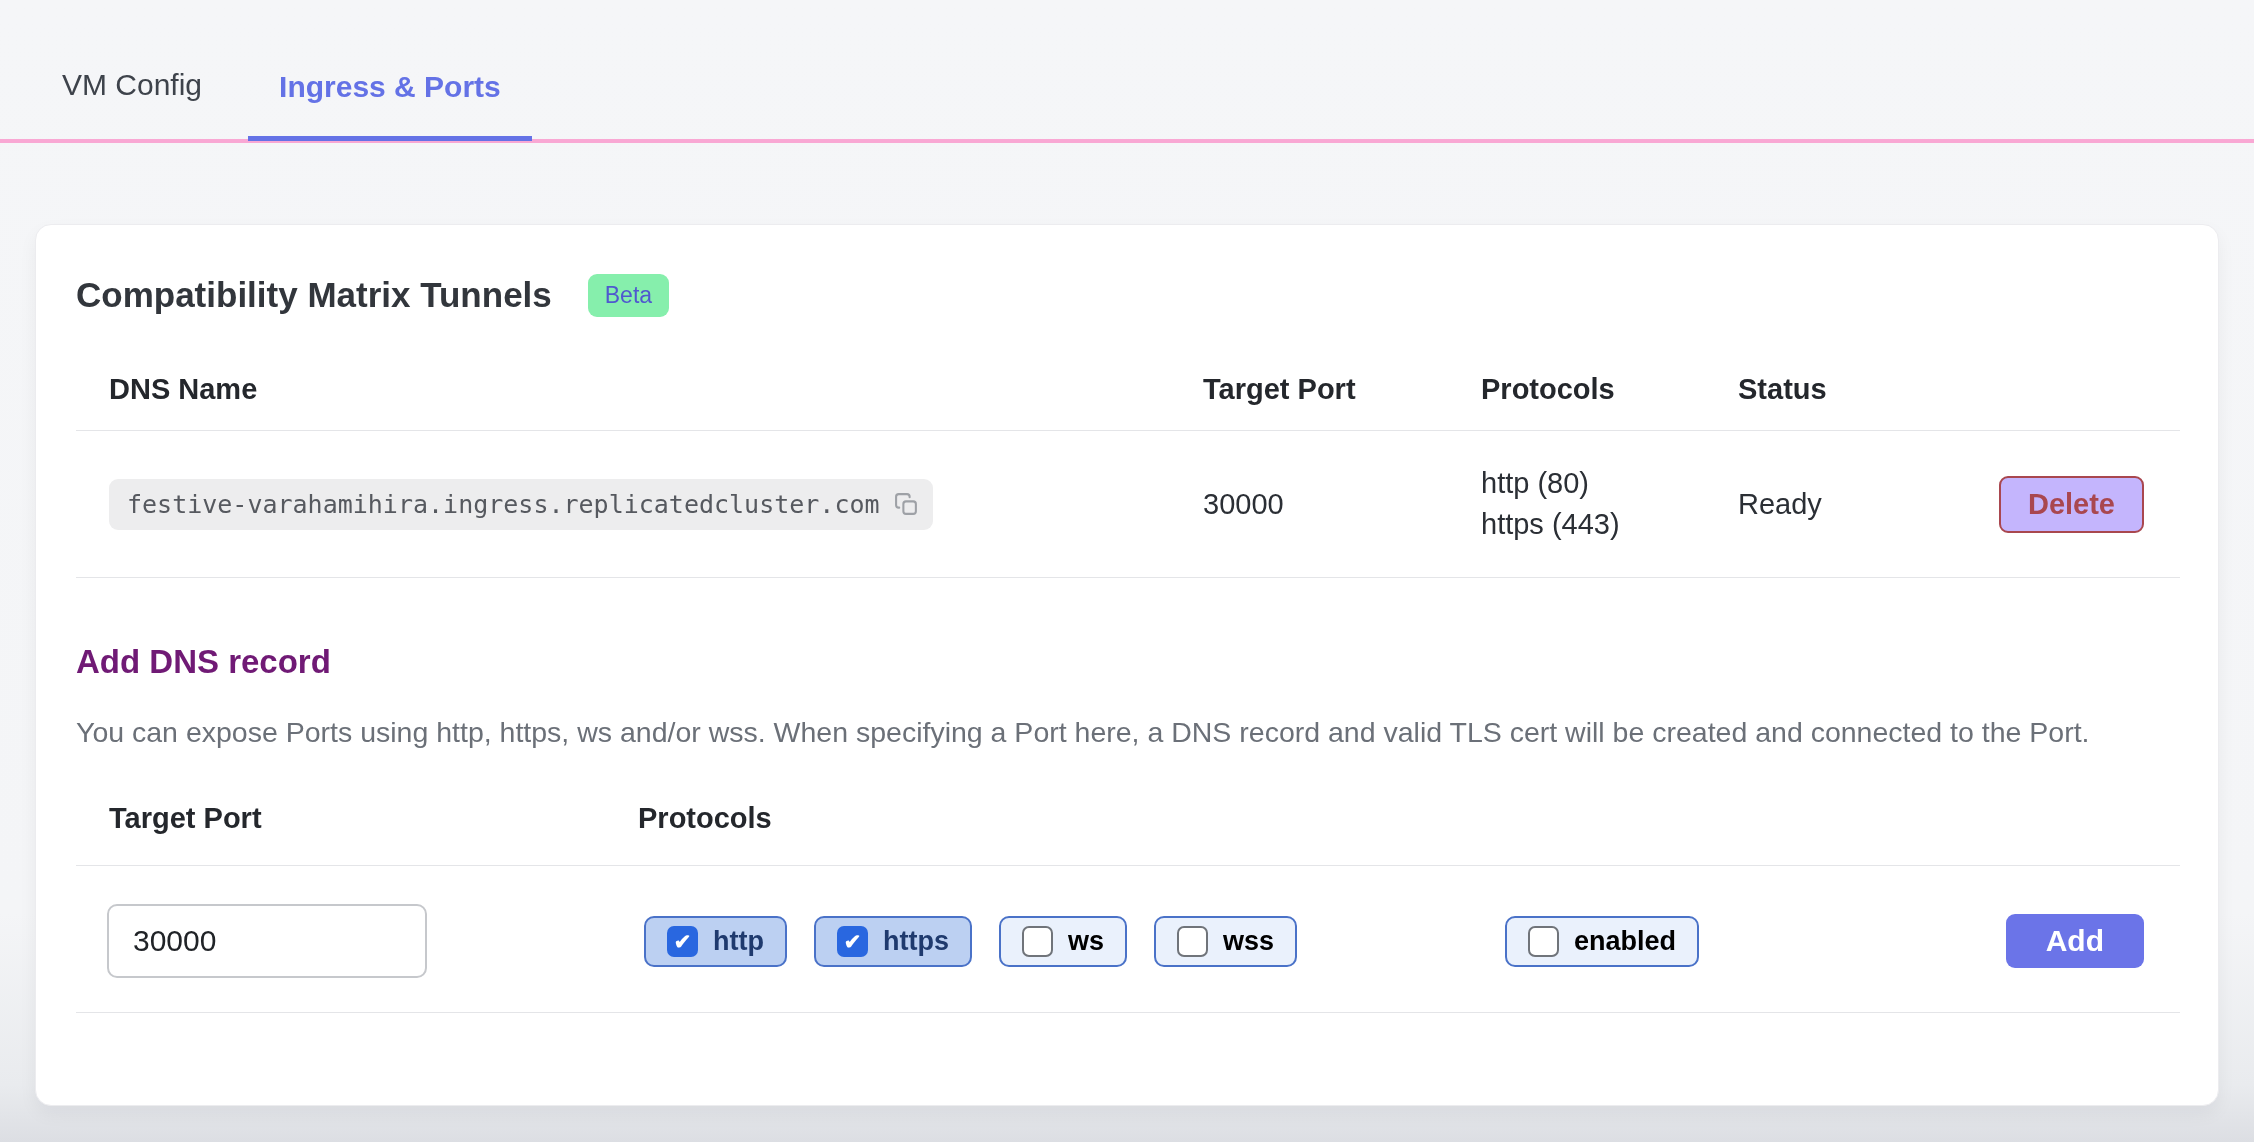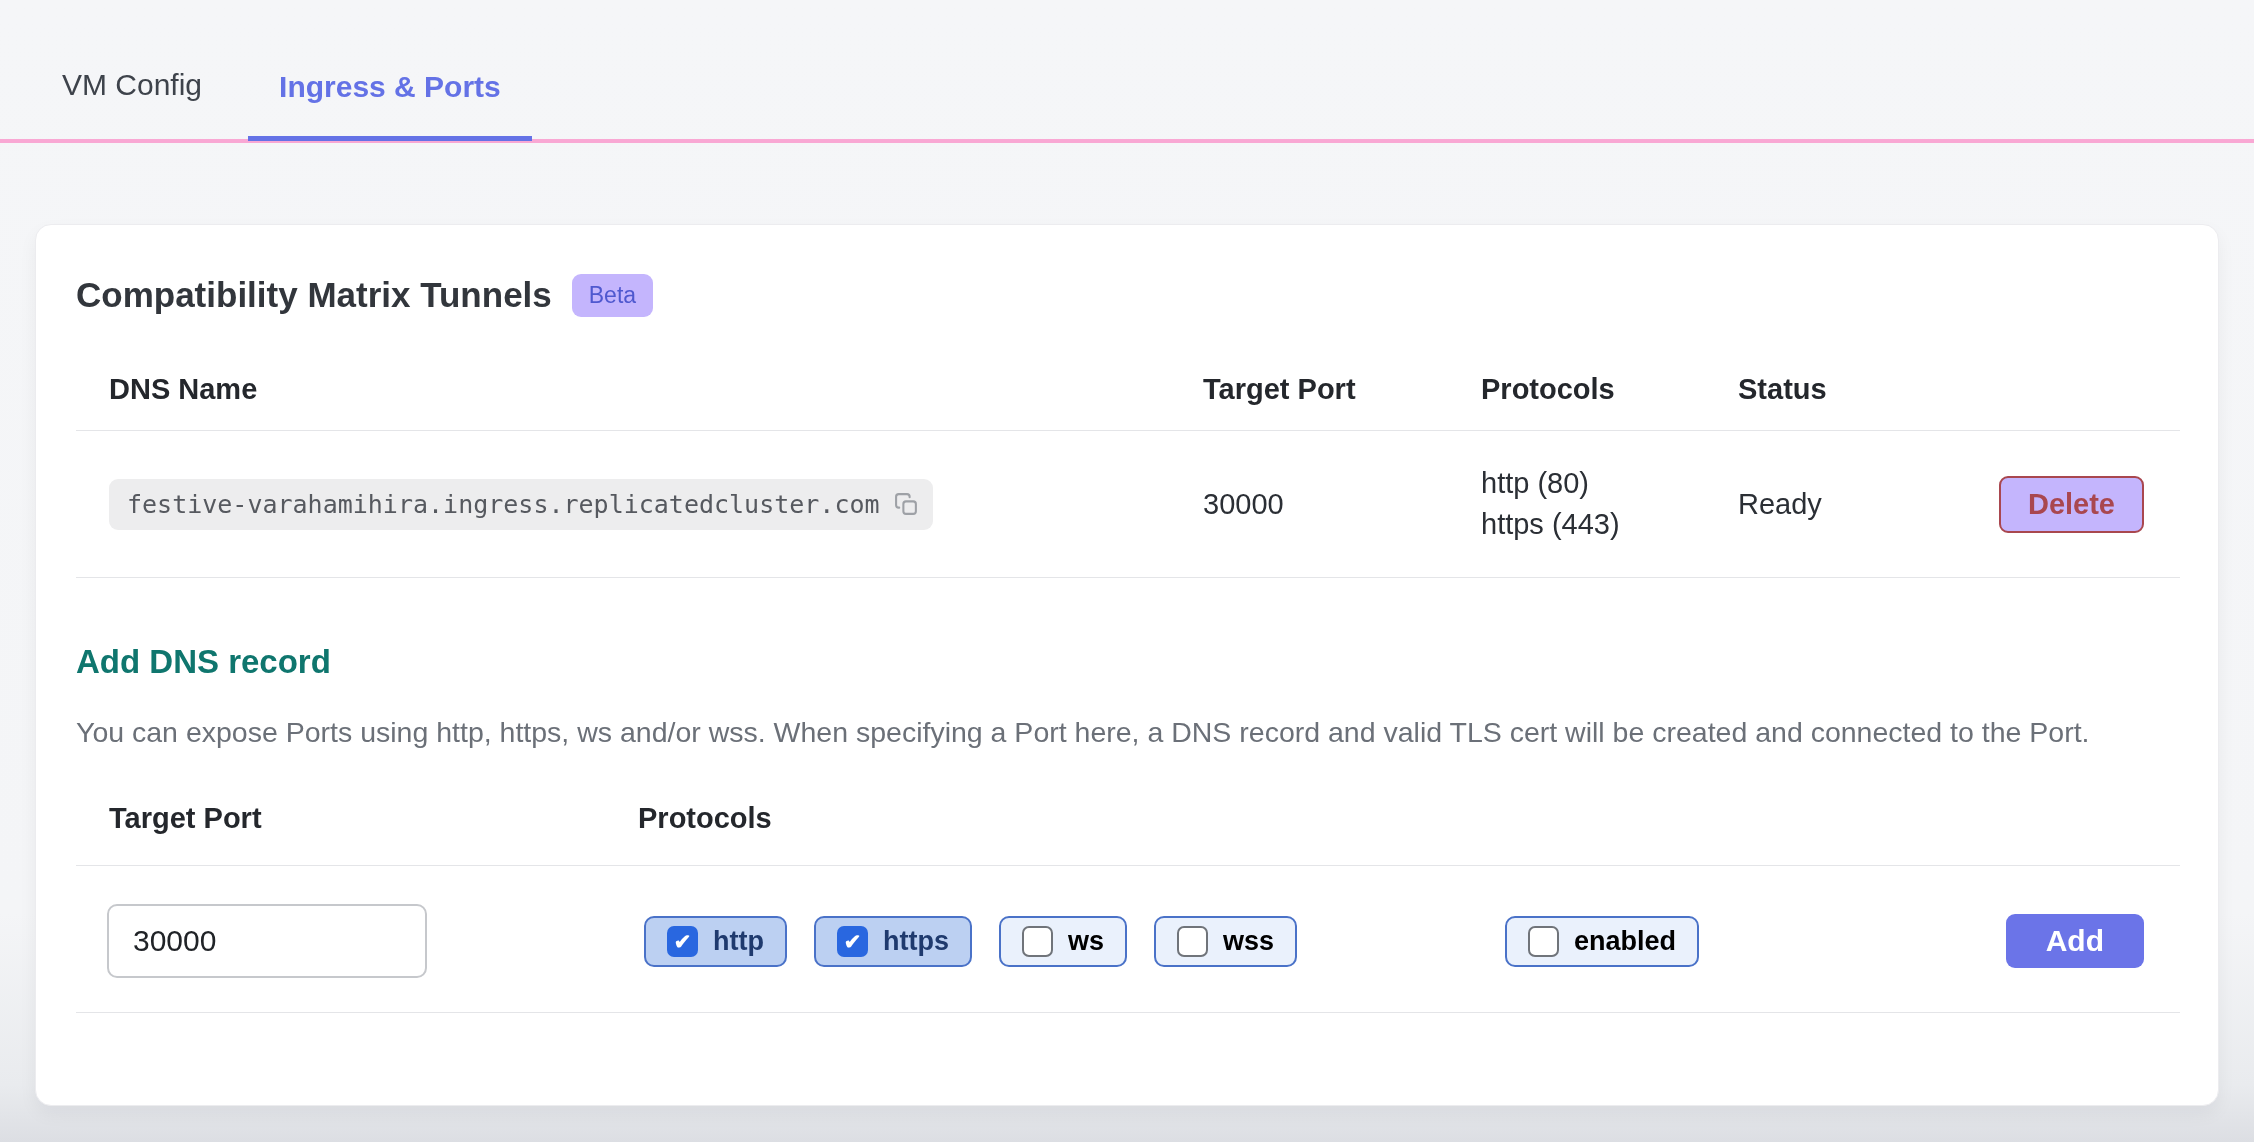--- a/index.html
+++ b/index.html
@@ -18,44 +18,44 @@
   .tab.active { color:#6472e6; font-weight:700; padding-left:31px; padding-right:31px;
                 padding-bottom:28px; border-bottom:5px solid #6472e6; margin-bottom:-2px; }
 
   
   .page { padding:0 35px; }
   .card { margin-top:81px; width:2184px; height:882px; background:#ffffff;
           border:1px solid #ececef; border-radius:16px;
           box-shadow:0 8px 18px rgba(20,24,40,0.05);
           padding:46px 38px 0 40px; }
 
-  .card-head { display:flex; align-items:center; gap:20px; }
+  .card-head { display:flex; align-items:center; gap:36px; }
   .panel-title { font-size:35px; font-weight:600; color:#32363c; margin:0; line-height:48px; }
-  .beta { background:#c4b5fd; color:#4f58cf; font-size:23px; line-height:23px;
+  .beta { background:#86efac; color:#4f58cf; font-size:23px; line-height:23px;
           padding:10px 17px; border-radius:9px; }
 
   
   .grid-t { display:grid; grid-template-columns:1094px 278px 257px 257px 1fr; }
   .cell { padding-left:33px; }
   .thead { margin-top:54px; padding-bottom:24px; border-bottom:1px solid #e4e5e8;
            font-weight:700; font-size:29px; color:#24272c; }
   .trow { align-items:center; padding:32px 0; border-bottom:1px solid #e4e5e8;
           font-size:29px; color:#2b2f35; }
   .dns-pill { display:inline-flex; align-items:center; gap:14px; background:#ededee;
               border-radius:9px; padding:11px 14px 11px 18px;
               font-family:"DejaVu Sans Mono", monospace; font-size:25px; color:#56595f; }
   .copy-btn { display:inline-flex; background:none; border:none; padding:0; cursor:pointer; }
   .proto-line { line-height:41px; }
   .action-cell { display:flex; justify-content:flex-end; padding-right:36px; }
   .delete-btn { border:2.5px solid #a9474f; color:#a9474f; background:#c4b5fd;
                 border-radius:9px; font-weight:700; font-size:29px; padding:10px 27px;
                 font-family:inherit; cursor:pointer; }
 
   
-  .section-title { font-size:33px; font-weight:600; color:#0f766e; margin:62px 0 13px 0; line-height:44px; }
+  .section-title { font-size:33px; font-weight:600; color:#701a75; margin:62px 0 13px 0; line-height:44px; }
   .section-desc { font-size:28.5px; color:#6b7078; line-height:40px; margin:28px 0 0 0; max-width:2080px; }
 
   .grid-f { display:grid; grid-template-columns:529px 864px 502px 1fr; }
   .flabels { margin-top:50px; padding-bottom:30px; border-bottom:1px solid #e4e5e8;
              font-weight:700; font-size:29px; color:#24272c; }
   .info-icon { display:inline-flex; width:34px; height:34px; border-radius:50%;
                background:#3b6fd6; color:#ffffff; align-items:center; justify-content:center;
                font-size:22px; font-weight:700; position:relative; top:-12px; margin-left:12px;
                cursor:pointer; }
   .frow { align-items:center; padding:38px 0 34px 0; border-bottom:1px solid #e4e5e8; }

